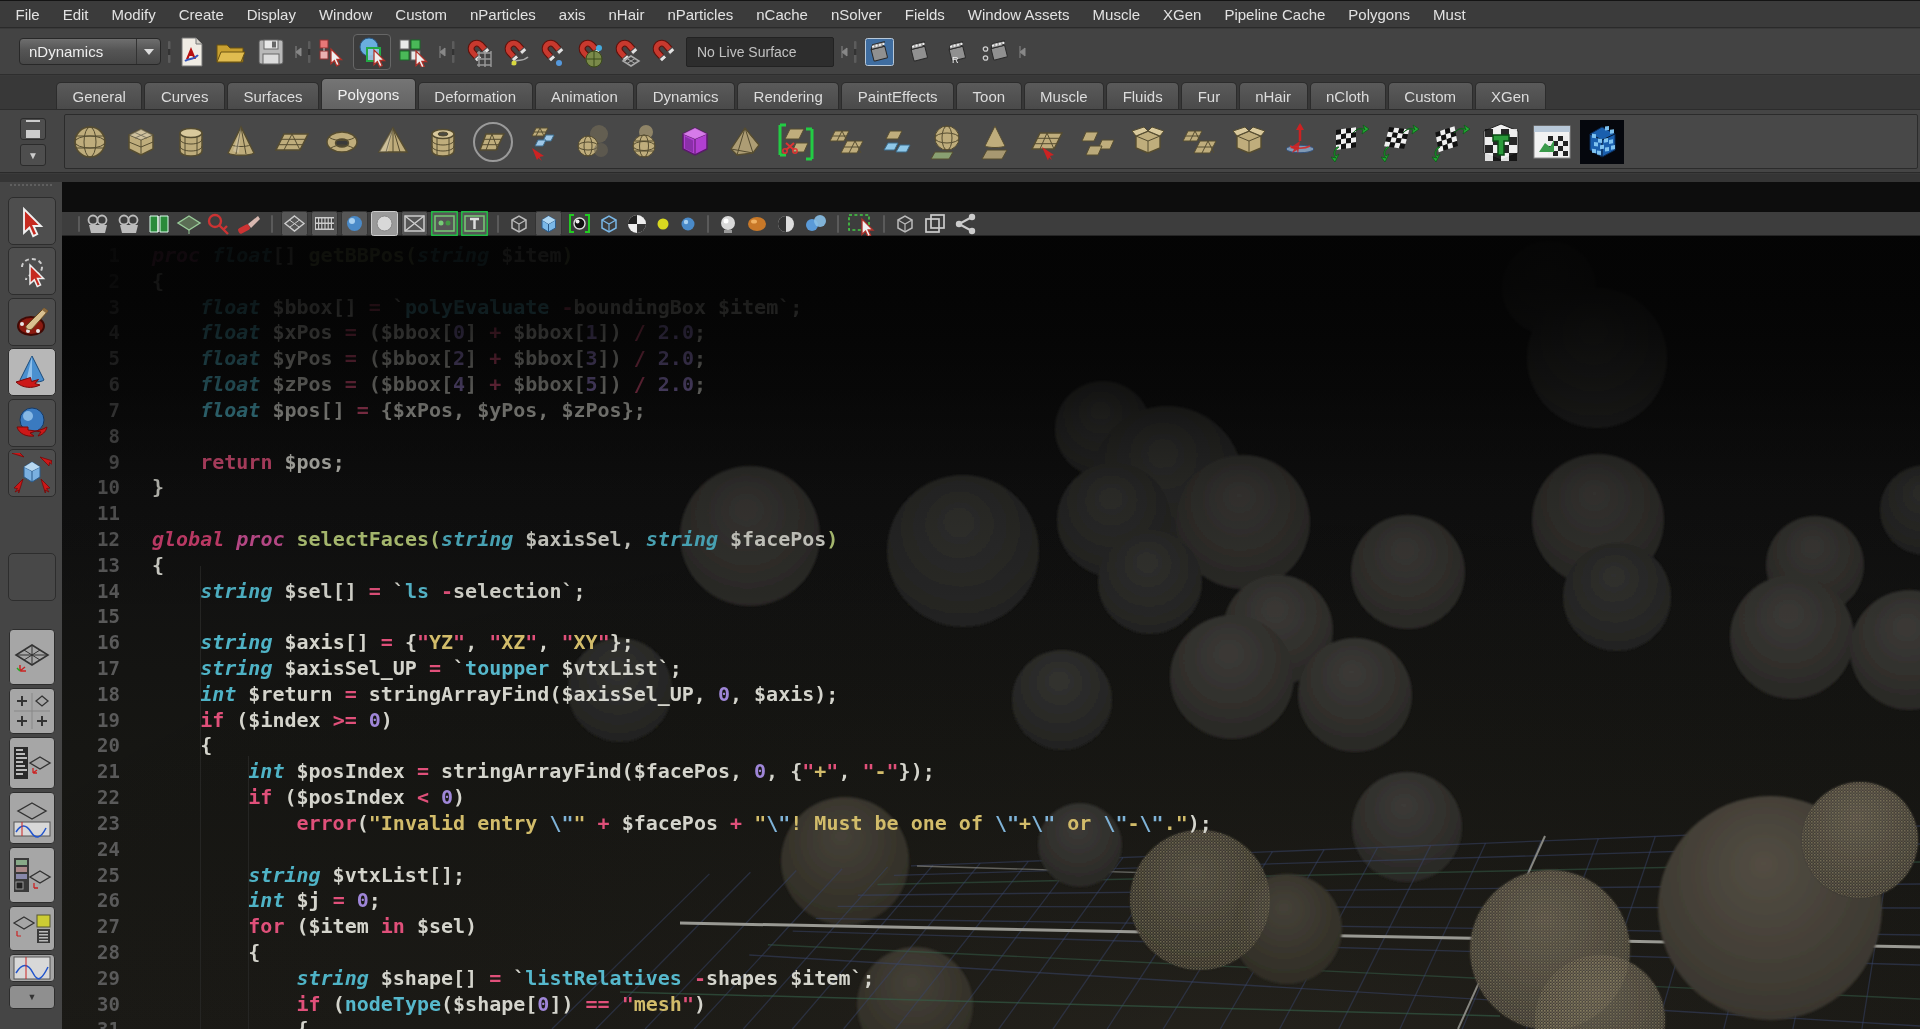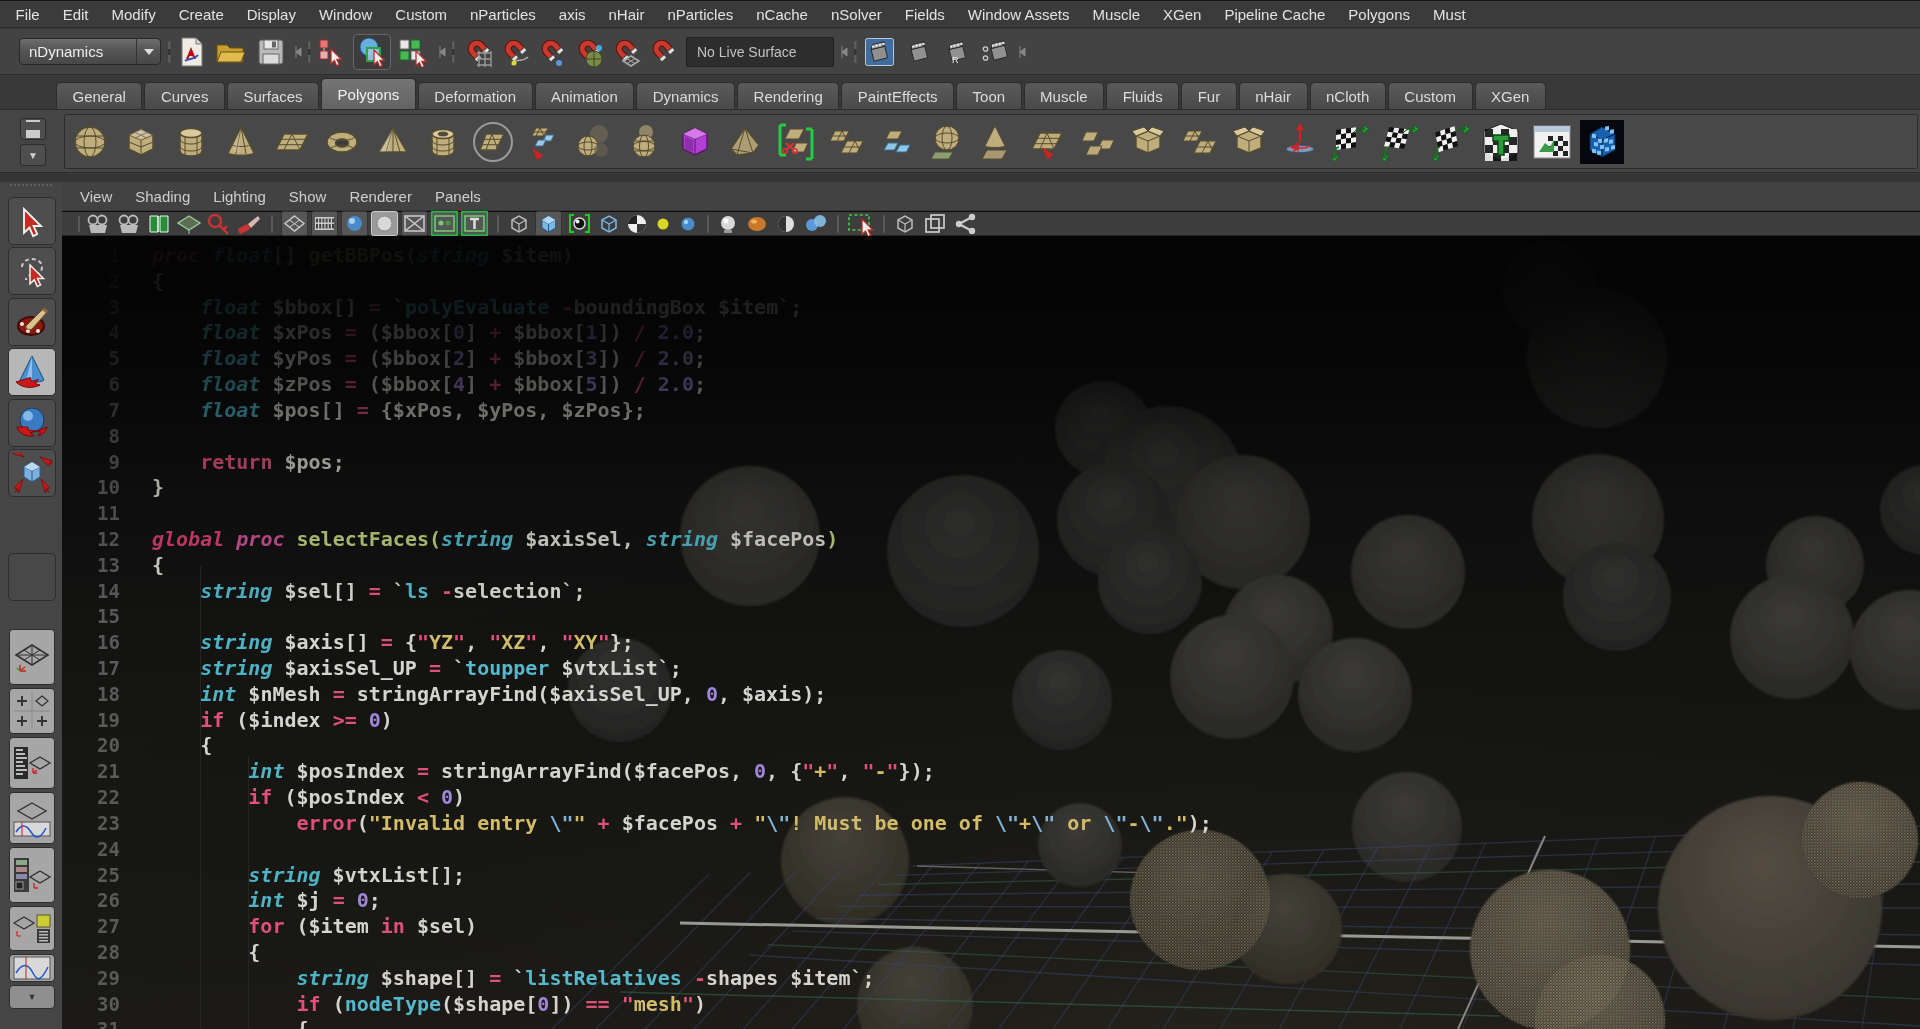--- a/index.html
+++ b/index.html
@@ -798,28 +798,20 @@
       <div class="lbtn" style="height:28px">
         <svg width="40" height="26" viewBox="0 0 40 26">
           <rect x="2" y="2" width="36" height="22" fill="#d8d8d8" stroke="#555"></rect>
           <path d="M4 18c6-10 12-10 17 0s9 6 15-6" stroke="#2255cc" stroke-width="1.5" fill="none"></path>
           <path d="M14 2v22" stroke="#cc2222"></path>
         </svg>
       </div>
       <div class="lbtn" style="height:24px;background:#8f8f8f;color:#333;font-size:9px">▼</div>
     </div>
 <div id="viewport">
-      <div id="pmenu">
-        <span style="padding-left:18px;padding-right:11.5px">View</span>
-        <span>Shading</span>
-        <span>Lighting</span>
-        <span>Show</span>
-        <span>Renderer</span>
-        <span>Panels</span>
-      </div>
       <div id="pbar">
         <div class="vi" style="margin-left:14px">
           <svg width="6" height="24" viewBox="0 0 6 24">
             <rect x="2" y="4" width="2" height="16" rx="1" fill="#5a5a5a"></rect>
           </svg>
         </div>
         <div class="vi" style="margin-left:2px">
           <svg width="26" height="22" viewBox="0 0 26 22">
             <circle cx="8" cy="7" r="4.5" fill="none" stroke="#bbb" stroke-width="1.8"></circle>
             <circle cx="17" cy="7" r="4.5" fill="none" stroke="#bbb" stroke-width="1.8"></circle>
@@ -1205,21 +1197,21 @@
 
 <i class="v">    </i><i class="o">return</i><i class="v"> $pos;</i>
 <i class="v">}</i>
 
 <i class="g">global</i><i class="v"> </i><i class="p">proc</i><i class="v"> </i><i class="f">selectFaces</i><i class="f">(</i><i class="k">string</i><i class="v"> $axisSel, </i><i class="k">string</i><i class="v"> $facePos</i><i class="f">)</i>
 <i class="v">{</i>
 <i class="v">    </i><i class="k">string</i><i class="v"> $sel[] </i><i class="o">=</i><i class="v"> `</i><i class="c">ls</i><i class="v"> </i><i class="o">-</i><i class="v">selection`;</i>
 
 <i class="v">    </i><i class="k">string</i><i class="v"> $axis[] </i><i class="o">=</i><i class="v"> {</i><i class="o">"</i><i class="s">YZ</i><i class="o">"</i><i class="v">, </i><i class="o">"</i><i class="s">XZ</i><i class="o">"</i><i class="v">, </i><i class="o">"</i><i class="s">XY</i><i class="o">"</i><i class="v">};</i>
 <i class="v">    </i><i class="k">string</i><i class="v"> $axisSel_UP </i><i class="o">=</i><i class="v"> `</i><i class="c">toupper</i><i class="v"> $vtxList`;</i>
-<i class="v">    </i><i class="k">int</i><i class="v"> $nMesh </i><i class="o">=</i><i class="v"> stringArrayFind($axisSel_UP, </i><i class="n">0</i><i class="v">, $axis);</i>
+<i class="v">    </i><i class="k">int</i><i class="v"> $return </i><i class="o">=</i><i class="v"> stringArrayFind($axisSel_UP, </i><i class="n">0</i><i class="v">, $axis);</i>
 <i class="v">    </i><i class="o">if</i><i class="v"> ($index </i><i class="o">&gt;=</i><i class="v"> </i><i class="n">0</i><i class="v">)</i>
 <i class="v">    {</i>
 <i class="v">        </i><i class="k">int</i><i class="v"> $posIndex </i><i class="o">=</i><i class="v"> stringArrayFind($facePos, </i><i class="n">0</i><i class="v">, {</i><i class="o">"</i><i class="s">+</i><i class="o">"</i><i class="v">, </i><i class="o">"</i><i class="s">-</i><i class="o">"</i><i class="v">});</i>
 <i class="v">        </i><i class="o">if</i><i class="v"> ($posIndex </i><i class="o">&lt;</i><i class="v"> </i><i class="n">0</i><i class="v">)</i>
 <i class="v">            </i><i class="o">error</i><i class="v">(</i><i class="s">"Invalid entry </i><i class="e">\"</i><i class="s">"</i><i class="v"> </i><i class="o">+</i><i class="v"> $facePos </i><i class="o">+</i><i class="v"> </i><i class="s">"</i><i class="e">\"</i><i class="s">! Must be one of </i><i class="e">\"</i><i class="s">+</i><i class="e">\"</i><i class="s"> or </i><i class="e">\"</i><i class="s">-</i><i class="e">\"</i><i class="s">."</i><i class="v">);</i>
 
 <i class="v">        </i><i class="k">string</i><i class="v"> $vtxList[];</i>
 <i class="v">        </i><i class="k">int</i><i class="v"> $j </i><i class="o">=</i><i class="v"> </i><i class="n">0</i><i class="v">;</i>
 <i class="v">        </i><i class="o">for</i><i class="v"> ($item </i><i class="o">in</i><i class="v"> $sel)</i>
 <i class="v">        {</i>

